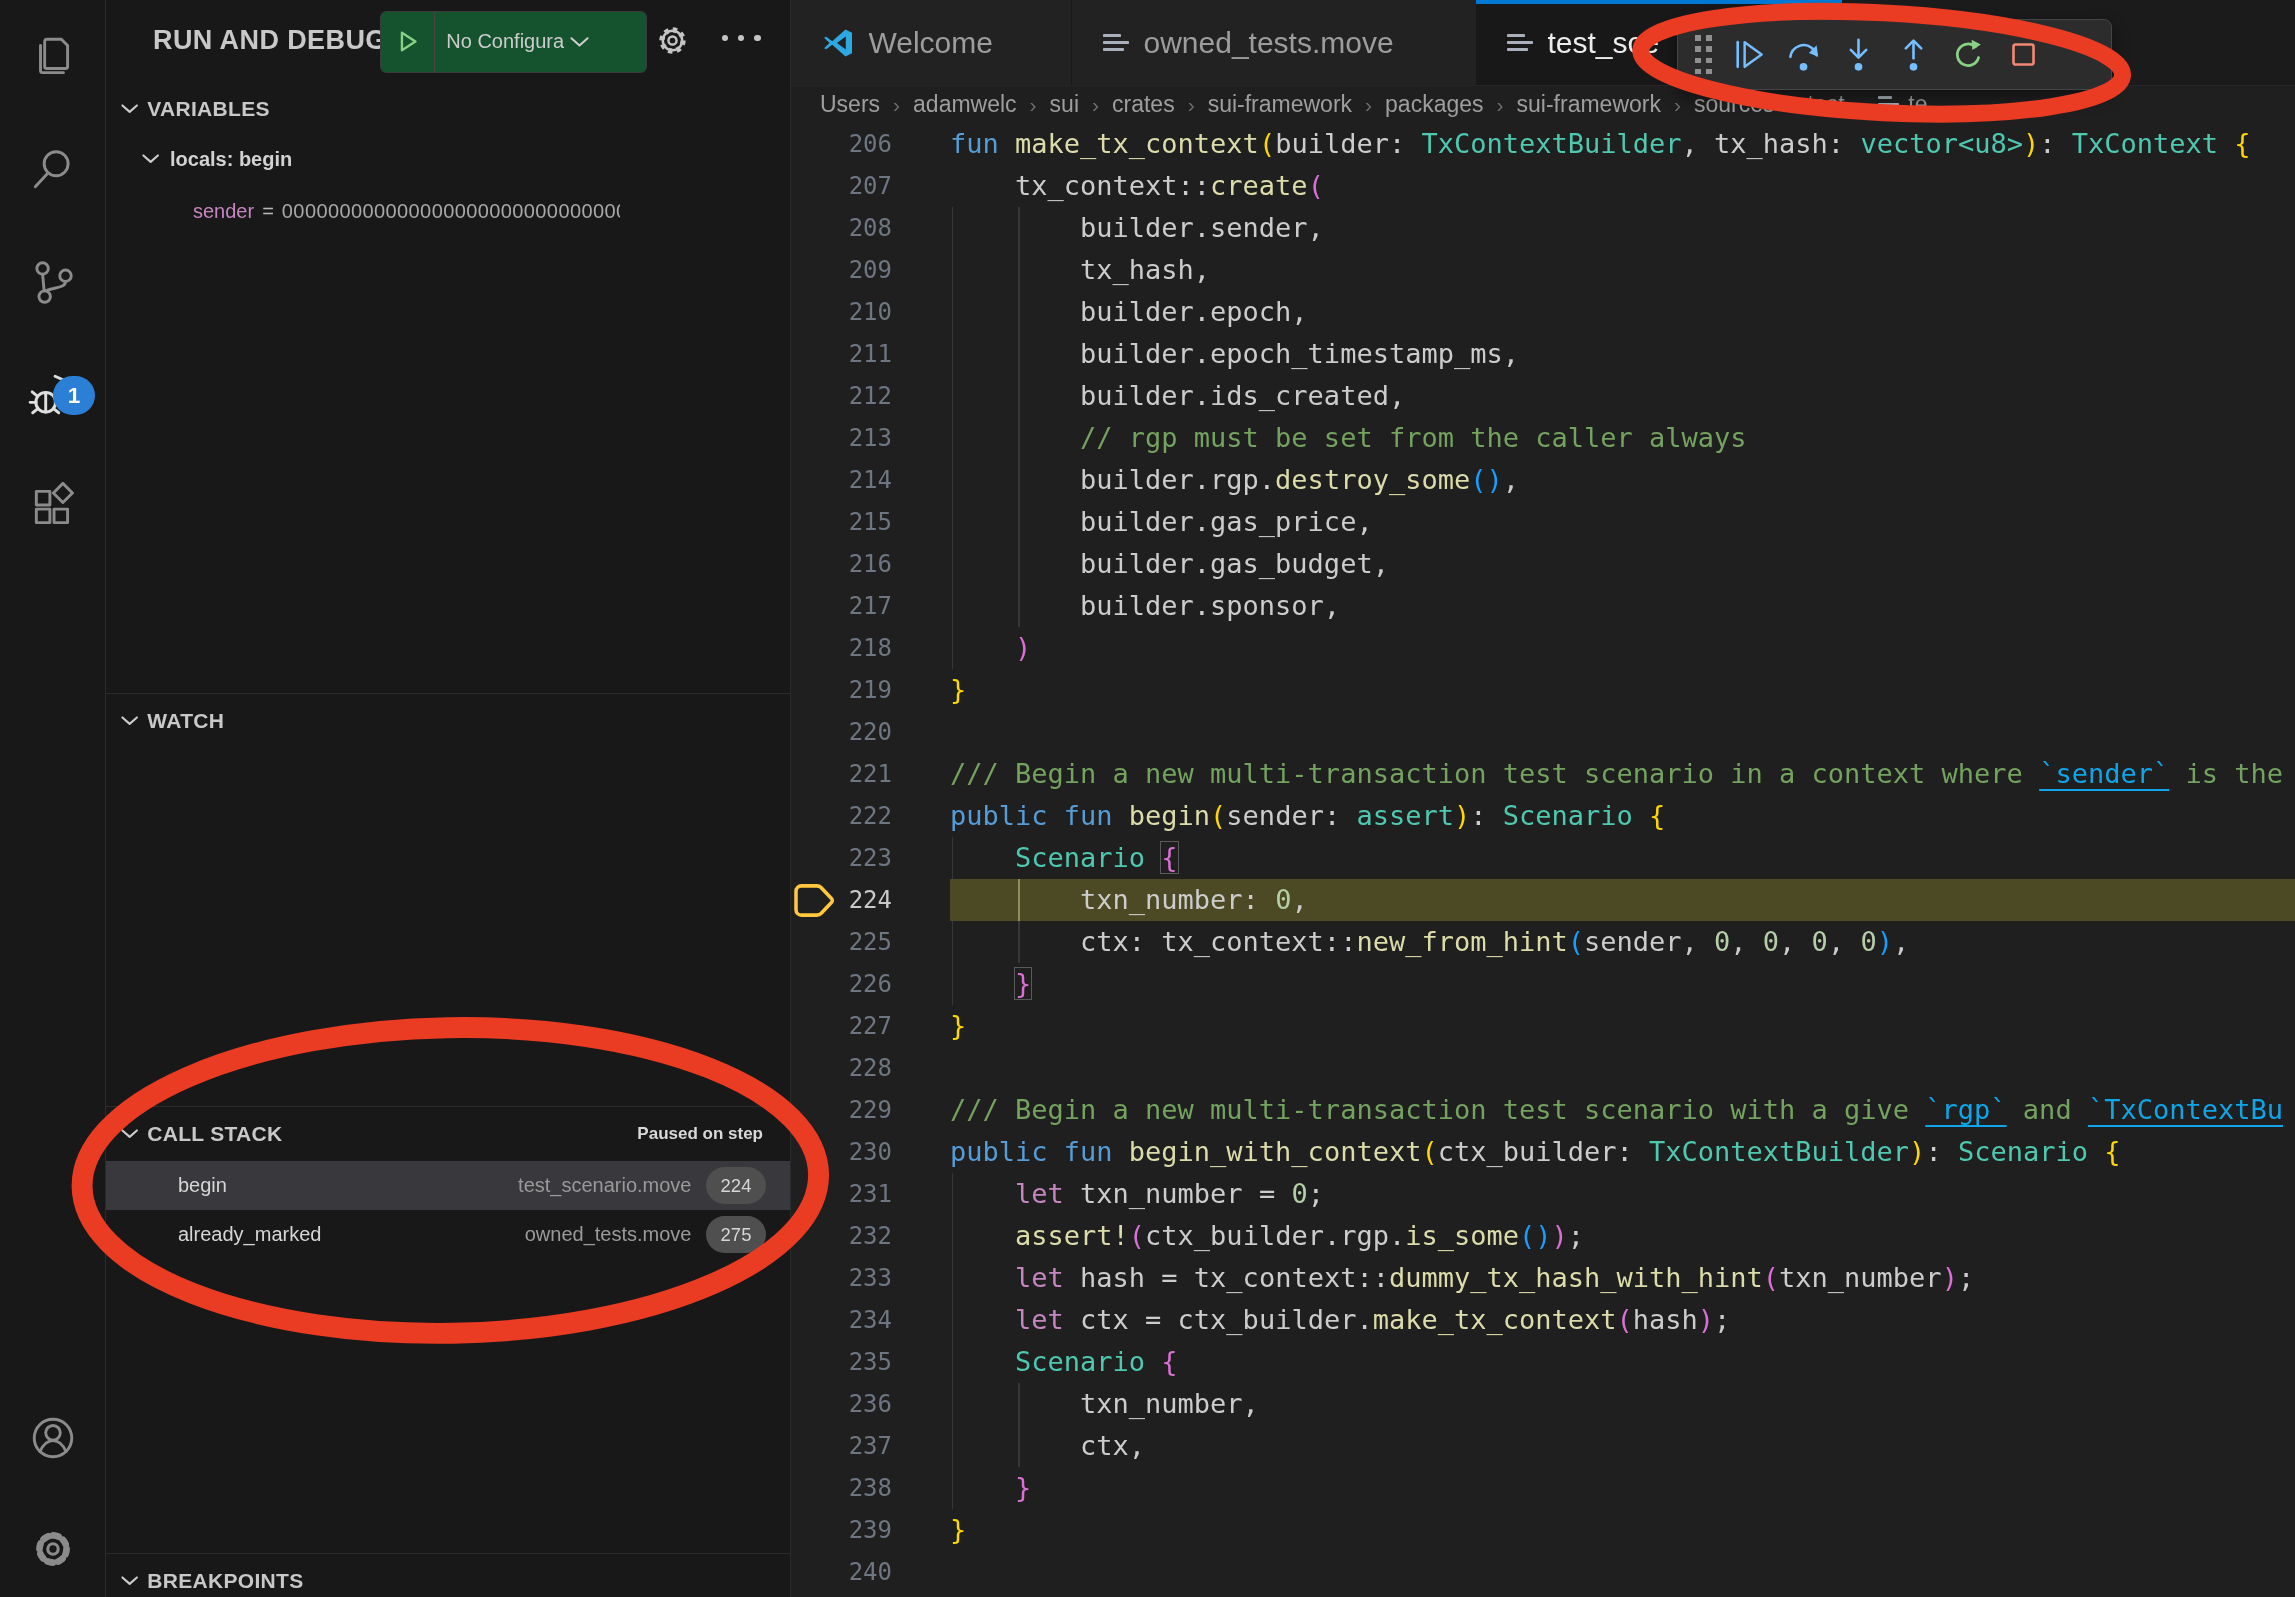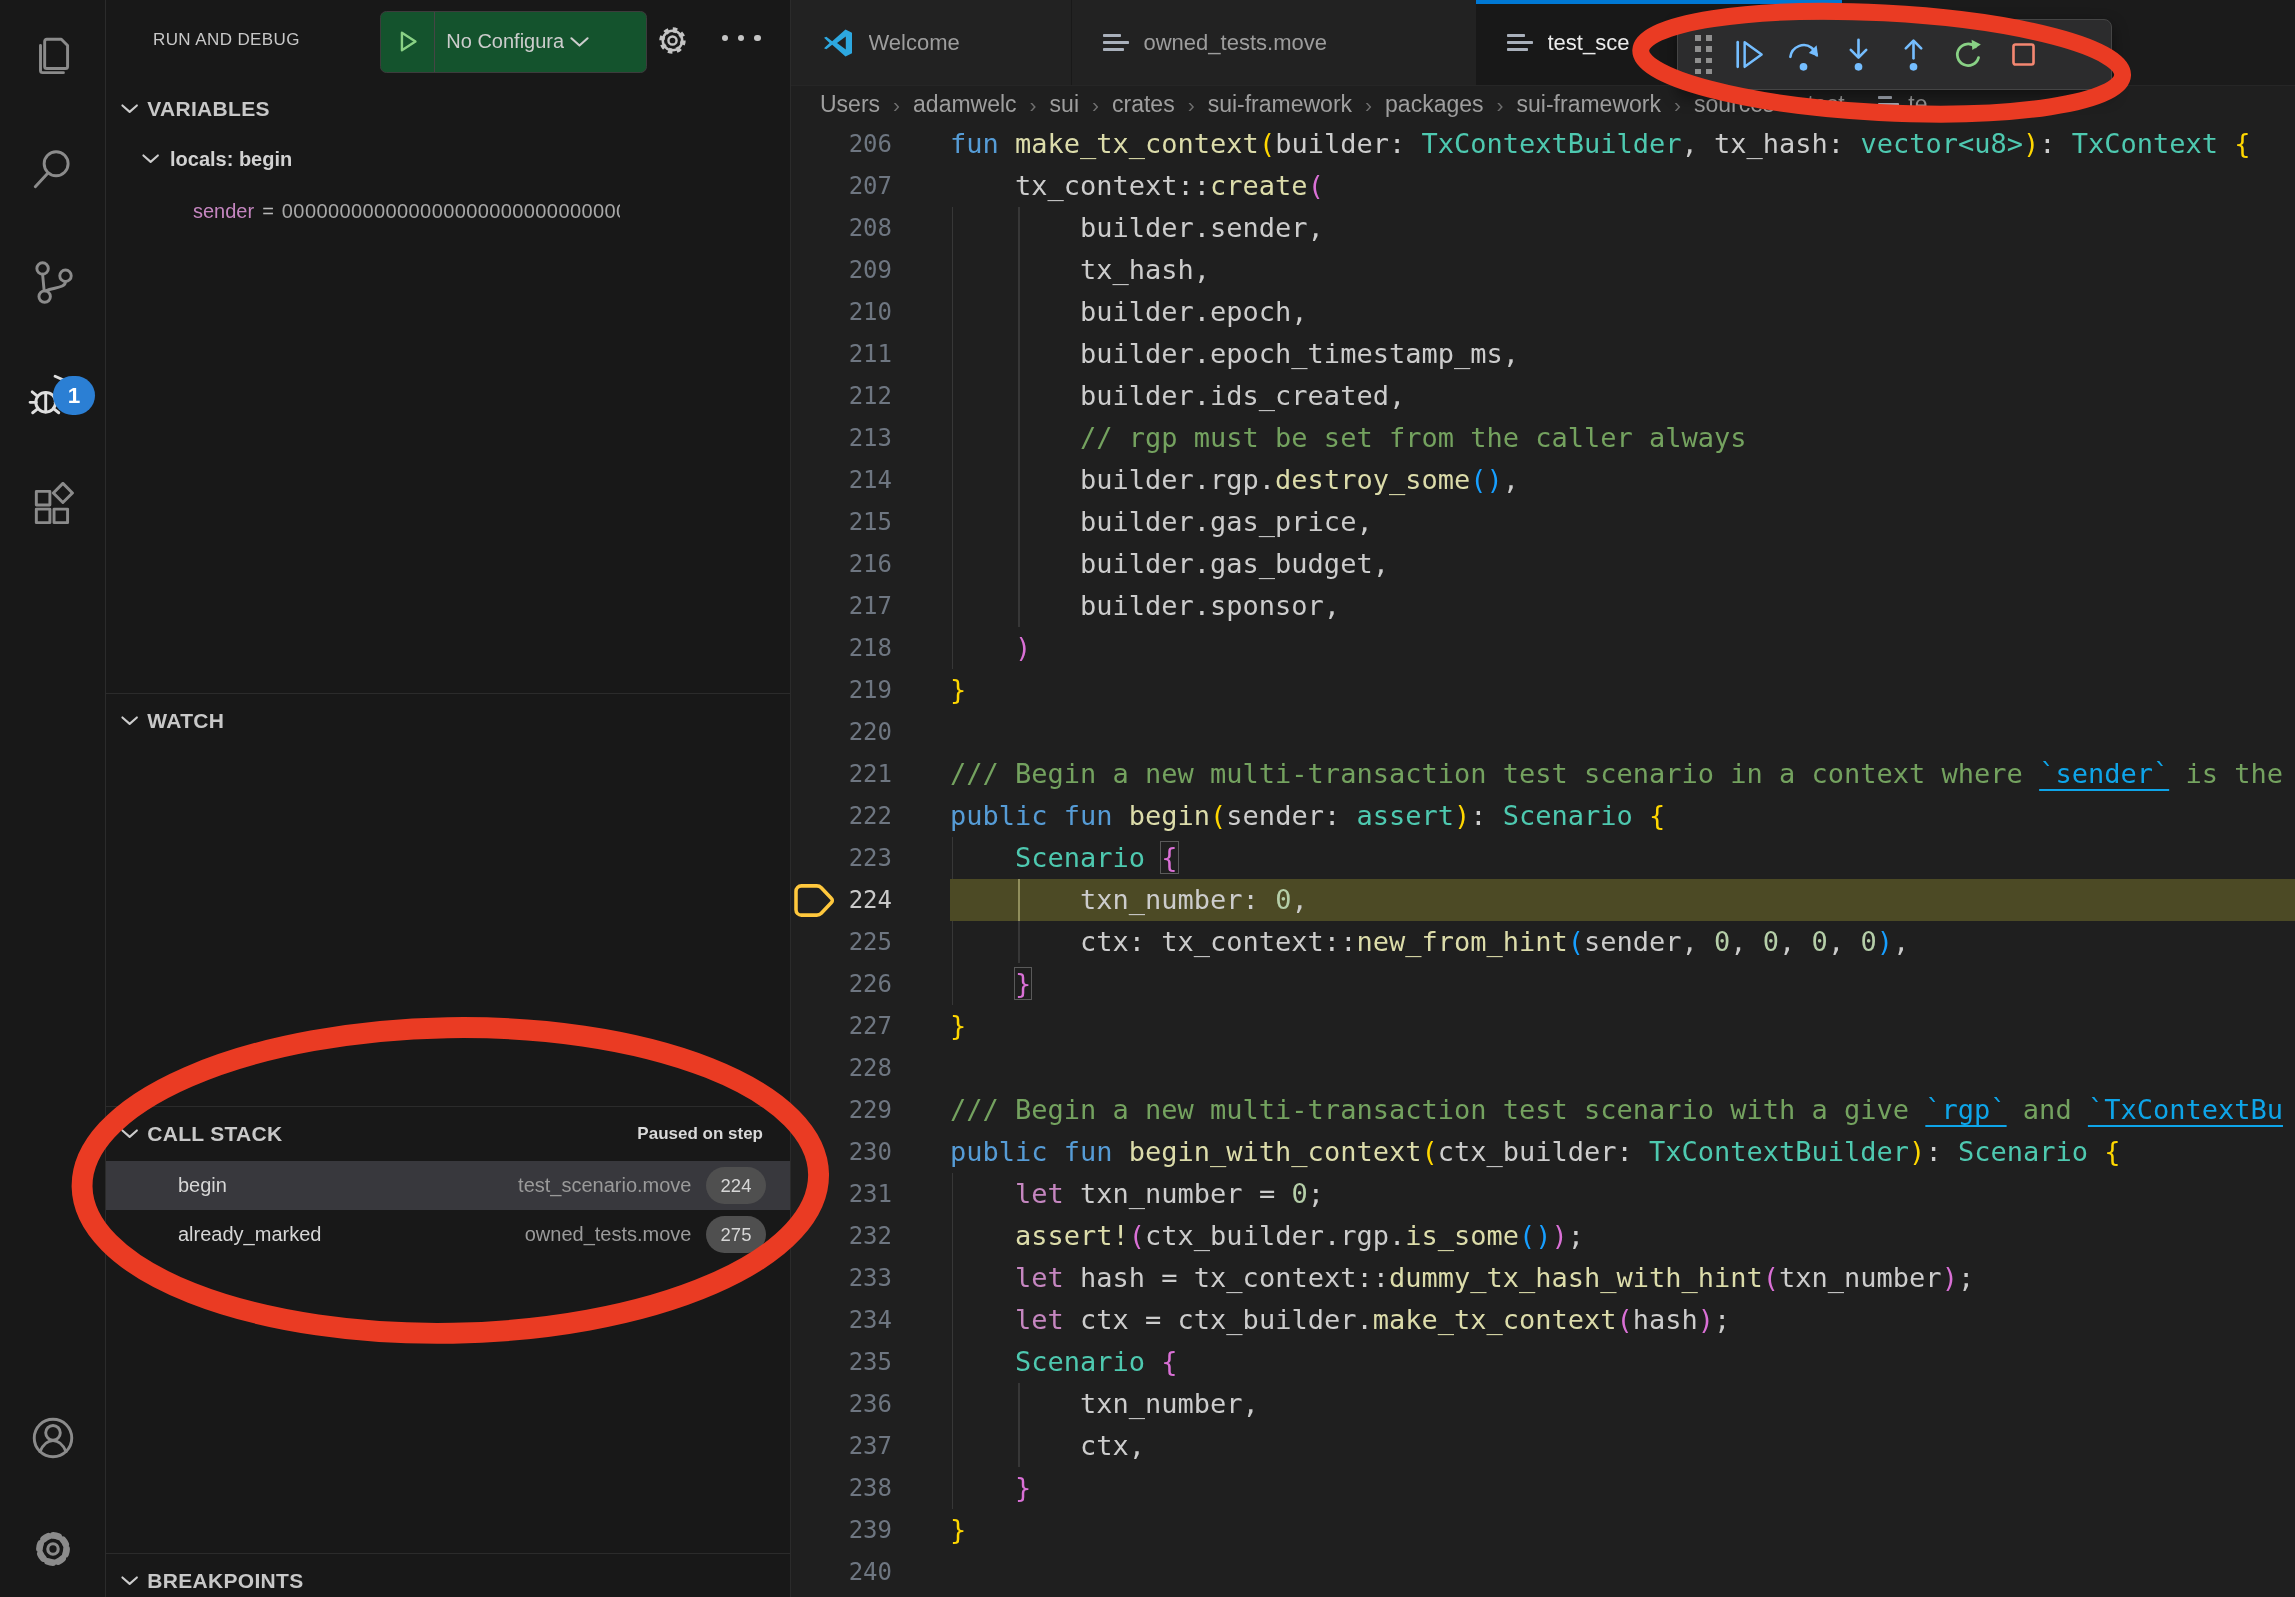--- a/index.html
+++ b/index.html
@@ -8,21 +8,21 @@
   
   #activitybar{position:absolute;left:0;top:0;width:105px;height:100%;background:#181818;border-right:0.8px solid #2b2b2b;}
   .act-item{position:absolute;left:0;width:105px;height:97px;display:flex;align-items:center;justify-content:center;}
   .act-item svg{width:50px;height:50px;stroke:#8b8b8b;fill:none;stroke-width:2.8;stroke-linecap:round;stroke-linejoin:round;}
   .act-item.active svg{stroke:#dfdfdf;}
   .act-badge{position:absolute;left:53px;top:29px;width:42px;height:39px;border-radius:21px;background:#2b7fd4;
              display:flex;align-items:center;justify-content:center;color:#fff;font-size:22.5px;font-weight:bold;}
   
   #sidebar{position:absolute;left:106px;top:0;width:684px;height:100%;background:#181818;border-right:0.8px solid #2b2b2b;}
   #sidebar-header{position:absolute;left:0;top:0;width:100%;height:80px;display:flex;align-items:center;}
-  #sidebar-title{margin-left:47px;font-size:17px;font-weight:normal;letter-spacing:0.4px;color:#c8c8c8;white-space:nowrap;}
+  #sidebar-title{margin-left:47px;font-size:27px;font-weight:bold;letter-spacing:0.4px;color:#c8c8c8;white-space:nowrap;}
   #config-select{position:absolute;left:274px;top:10.5px;width:265px;height:60px;background:#14532d;border:0.8px solid #3c3c3c;
                  border-radius:6.4px;display:flex;align-items:center;overflow:hidden;}
   #config-select .playwrap{width:53px;height:100%;display:flex;align-items:center;justify-content:center;border-right:0.8px solid #454545;}
   #config-select .lbl{margin-left:11.3px;font-size:20px;color:#cccccc;white-space:nowrap;overflow:hidden;max-width:153px;}
   .chev{stroke:#cccccc;fill:none;stroke-width:2.6;stroke-linecap:round;stroke-linejoin:round;}
   #hdr-gear{position:absolute;left:547px;top:21px;width:39px;height:39px;}
   #hdr-more{position:absolute;left:616px;top:35px;width:48px;height:11.3px;display:flex;gap:9.7px;}
   #hdr-more i{width:6.4px;height:6.4px;border-radius:50%;background:#c4c4c4;}
   .sect-head{position:absolute;left:0;width:100%;height:39px;display:flex;align-items:center;}
   .sect-head .tw{margin-left:11.3px;width:24px;display:flex;justify-content:center;}
@@ -38,21 +38,21 @@
   .frame{position:absolute;left:0;width:100%;height:49px;display:flex;align-items:center;font-size:20px;}
   .frame.selected{background:#38383d;}
   .frame .fname{margin-left:72px;color:#d6d6d6;white-space:nowrap;}
   .frame .ffile{margin-left:auto;color:#9a9a9a;white-space:nowrap;}
   .frame .fline{margin-left:14.5px;margin-right:24px;min-width:60px;height:37px;border-radius:18.5px;background:#4f4f4f;
                 display:flex;align-items:center;justify-content:center;font-size:18.5px;color:#d6d6d6;}
   
   #tabbar{position:absolute;left:791px;top:0;right:0;height:85px;background:#1b1b1b;border-bottom:0.8px solid #262626;}
   .tab{position:absolute;top:0;height:85px;display:flex;align-items:center;background:#222222;border-right:0.8px solid #191919;}
   .tab .ticon{margin-left:31px;display:flex;}
-  .tab .tlabel{margin-left:14.5px;font-size:22px;color:#9d9d9d;white-space:nowrap;overflow:hidden;}
+  .tab .tlabel{margin-left:14.5px;font-size:30px;color:#9d9d9d;white-space:nowrap;overflow:hidden;}
   .tab.active{background:#181818;}
   .tab.active .tlabel{color:#ececec;}
   .tab.active::before{content:"";position:absolute;left:0;top:0;width:100%;height:4px;background:#0078d4;}
   .movebars{display:inline-flex;flex-direction:column;gap:4px;}
   .movebars i{height:3.2px;background:#a9b0bb;border-radius:0.8px;}
   #breadcrumb{position:absolute;left:820px;top:86px;right:0;height:37px;display:flex;align-items:center;
               font-size:23px;color:#9e9e9e;white-space:nowrap;overflow:hidden;}
   #breadcrumb .sep{margin:0 13px;color:#6f6f6f;font-size:21px;}
   #breadcrumb .bc{cursor:default;}
   

